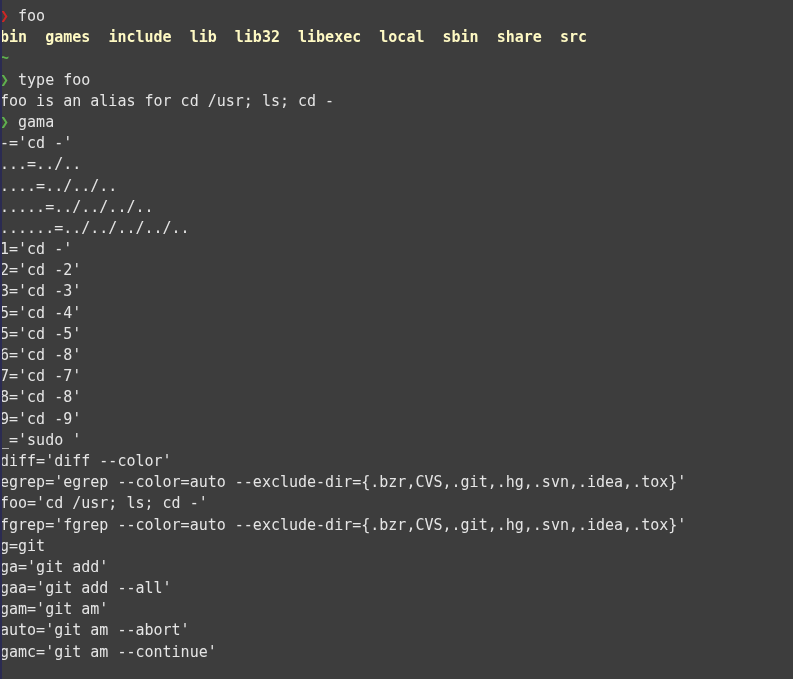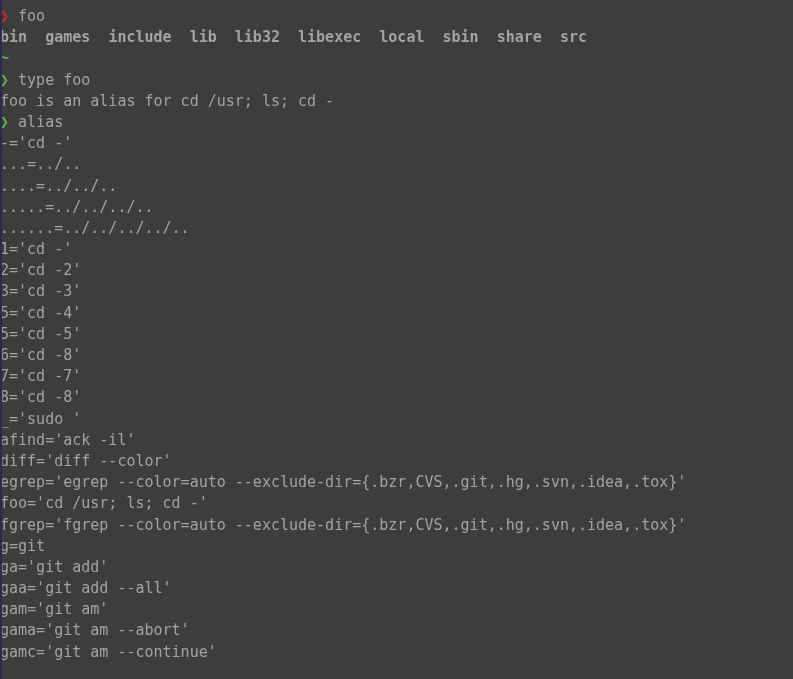--- a/index.html
+++ b/index.html
@@ -45,54 +45,54 @@
     white-space: pre;
     height: 21.2px;
     letter-spacing: 0;
   }
 
   .seg { white-space: pre; }
 
   
   .c-red      { color: #cc2626; font-weight: bold; }
   .c-green    { color: #5faf4f; font-weight: bold; }
-  .c-blue     { color: #a3a3a3; font-weight: bold; }
-  .c-white    { color: #a3a3a3; }
+  .c-blue     { color: #fef9c3; font-weight: bold; }
+  .c-white    { color: #e5e5e5; }
 </style>
 </head>
 <body>
 
 <div id="terminal">
   <div id="left-edge"></div>
   <div id="screen">
       <div class="line"><span class="seg c-red">❯</span><span class="seg c-white"> foo</span></div>
       <div class="line"><span class="seg c-blue">bin</span><span class="seg c-white">  </span><span class="seg c-blue">games</span><span class="seg c-white">  </span><span class="seg c-blue">include</span><span class="seg c-white">  </span><span class="seg c-blue">lib</span><span class="seg c-white">  </span><span class="seg c-blue">lib32</span><span class="seg c-white">  </span><span class="seg c-blue">libexec</span><span class="seg c-white">  </span><span class="seg c-blue">local</span><span class="seg c-white">  </span><span class="seg c-blue">sbin</span><span class="seg c-white">  </span><span class="seg c-blue">share</span><span class="seg c-white">  </span><span class="seg c-blue">src</span></div>
       <div class="line"><span class="seg c-green">~</span></div>
       <div class="line"><span class="seg c-green">❯</span><span class="seg c-white"> type foo</span></div>
       <div class="line"><span class="seg c-white">foo is an alias for cd /usr; ls; cd -</span></div>
-      <div class="line"><span class="seg c-green">❯</span><span class="seg c-white"> alias</span></div>
+      <div class="line"><span class="seg c-green">❯</span><span class="seg c-white"> gama</span></div>
       <div class="line"><span class="seg c-white">-='cd -'</span></div>
       <div class="line"><span class="seg c-white">...=../..</span></div>
       <div class="line"><span class="seg c-white">....=../../..</span></div>
       <div class="line"><span class="seg c-white">.....=../../../..</span></div>
       <div class="line"><span class="seg c-white">......=../../../../..</span></div>
       <div class="line"><span class="seg c-white">1='cd -'</span></div>
       <div class="line"><span class="seg c-white">2='cd -2'</span></div>
       <div class="line"><span class="seg c-white">3='cd -3'</span></div>
       <div class="line"><span class="seg c-white">5='cd -4'</span></div>
       <div class="line"><span class="seg c-white">5='cd -5'</span></div>
       <div class="line"><span class="seg c-white">6='cd -8'</span></div>
       <div class="line"><span class="seg c-white">7='cd -7'</span></div>
       <div class="line"><span class="seg c-white">8='cd -8'</span></div>
+      <div class="line"><span class="seg c-white">9='cd -9'</span></div>
       <div class="line"><span class="seg c-white">_='sudo '</span></div>
-      <div class="line"><span class="seg c-white">afind='ack -il'</span></div>
       <div class="line"><span class="seg c-white">diff='diff --color'</span></div>
       <div class="line"><span class="seg c-white">egrep='egrep --color=auto --exclude-dir={.bzr,CVS,.git,.hg,.svn,.idea,.tox}'</span></div>
       <div class="line"><span class="seg c-white">foo='cd /usr; ls; cd -'</span></div>
       <div class="line"><span class="seg c-white">fgrep='fgrep --color=auto --exclude-dir={.bzr,CVS,.git,.hg,.svn,.idea,.tox}'</span></div>
       <div class="line"><span class="seg c-white">g=git</span></div>
       <div class="line"><span class="seg c-white">ga='git add'</span></div>
       <div class="line"><span class="seg c-white">gaa='git add --all'</span></div>
       <div class="line"><span class="seg c-white">gam='git am'</span></div>
-      <div class="line"><span class="seg c-white">gama='git am --abort'</span></div>
+      <div class="line"><span class="seg c-white">auto='git am --abort'</span></div>
       <div class="line"><span class="seg c-white">gamc='git am --continue'</span></div>
     </div>
 </div>
 
 </body></html>

